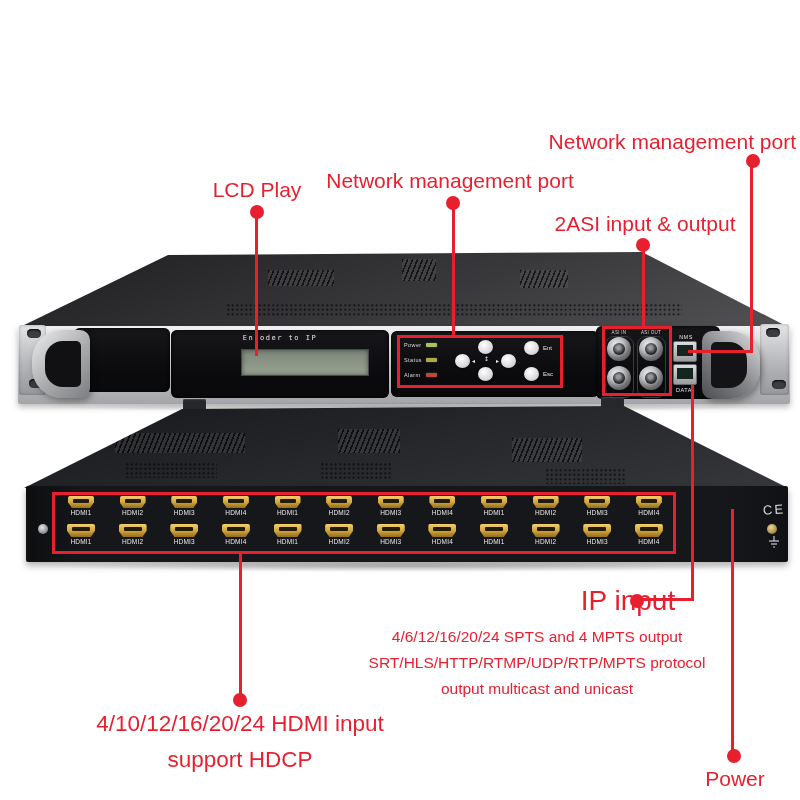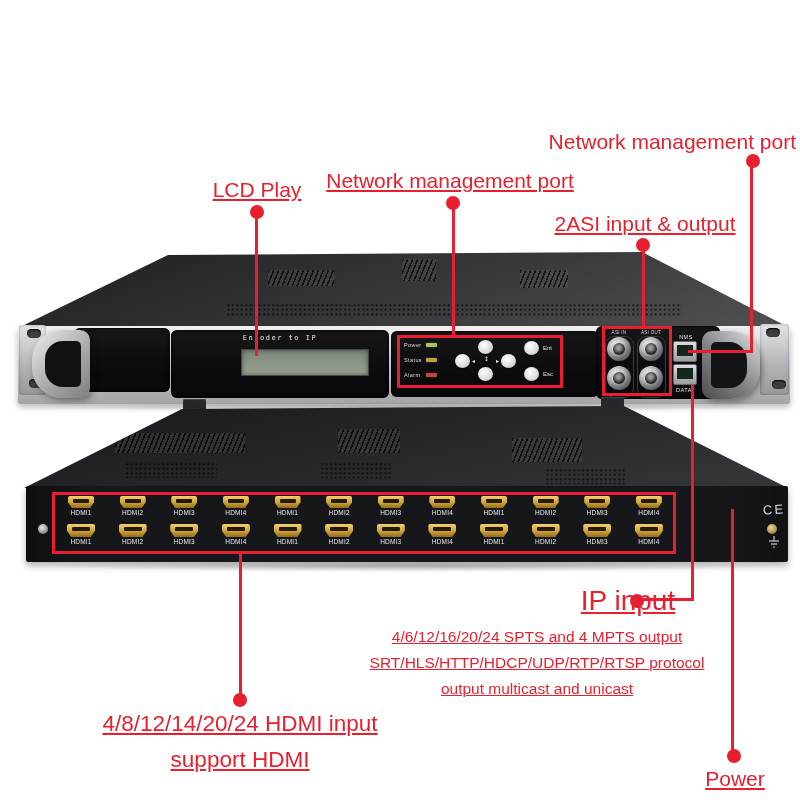--- a/index.html
+++ b/index.html
@@ -1,20 +1,20 @@
 <!DOCTYPE html>
 <html><head>
 <meta charset="utf-8">
 <style>
   html,body{margin:0;padding:0;}
   body{width:800px;height:800px;background:#ffffff;position:relative;overflow:hidden;
        font-family:"Liberation Sans", sans-serif;}
   
   .note{position:absolute;color:var(--red,#e71f2e);white-space:nowrap;}
-  .note.center{transform:translateX(-50%);text-align:center;text-decoration:underline;}
+  .note.center{transform:translateX(-50%);text-align:center;}
   .dot{position:absolute;width:14px;height:14px;border-radius:50%;background:var(--red,#e71f2e);z-index:9;}
   .lineV{position:absolute;width:3px;background:var(--red,#e71f2e);z-index:9;}
   .lineH{position:absolute;height:3px;background:var(--red,#e71f2e);z-index:9;}
   .rbox{position:absolute;border:3px solid var(--red,#e71f2e);z-index:9;box-sizing:border-box;}
   
   .front-top{position:absolute;left:18px;top:252px;width:772px;height:76px;
     clip-path:polygon(150px 3px,624px 0px,772px 76px,0px 76px);
     background:linear-gradient(160deg,#222224 8%,#39393c 55%,#525255 100%);}
   .vent-slats{position:absolute;background:repeating-linear-gradient(112deg,rgba(0,0,0,.75) 0 1.6px,rgba(120,120,122,.25) 1.6px 4.6px);opacity:.8;}
   .vent-dots{position:absolute;background-image:radial-gradient(circle,rgba(0,0,0,.8) 0.9px,transparent 1.1px);background-size:4.5px 4.5px;opacity:.75;}
@@ -273,24 +273,24 @@
   </svg>
 </div>
 <div class="shadow" style="left:40px;top:560px;width:730px;height:12px;"></div>
 
 <div class="note" style="right:4px;top:130px;font-size:21px;">Network management port</div>
 <div class="note center" style="left:257px;top:178px;font-size:21px;">LCD Play</div>
 <div class="note center" style="left:450px;top:169px;font-size:21px;">Network management port</div>
 <div class="note center" style="left:645px;top:212px;font-size:21px;">2ASI input &amp; output</div>
 <div class="note center" style="left:628px;top:585px;font-size:28px;">IP input</div>
 <div class="note center" style="left:537px;top:628px;font-size:15.5px;">4/6/12/16/20/24 SPTS and 4 MPTS output</div>
-<div class="note center" style="left:537px;top:654px;font-size:15.5px;">SRT/HLS/HTTP/HDCP/UDP/RTP/RTSP protocol</div>
+<div class="note center" style="left:537px;top:654px;font-size:15.5px;">SRT/HLS/HTTP/RTMP/UDP/RTP/MPTS protocol</div>
 <div class="note center" style="left:537px;top:680px;font-size:15.5px;">output multicast and unicast</div>
-<div class="note center" style="left:240px;top:711px;font-size:22.5px;">4/8/12/14/20/24 HDMI input</div>
-<div class="note center" style="left:240px;top:747px;font-size:22.5px;">support HDMI</div>
+<div class="note center" style="left:240px;top:711px;font-size:22.5px;">4/10/12/16/20/24 HDMI input</div>
+<div class="note center" style="left:240px;top:747px;font-size:22.5px;">support HDCP</div>
 <div class="note center" style="left:735px;top:767px;font-size:21px;">Power</div>
 
 <div class="dot" style="left:250px;top:205px;"></div>
 <div class="dot" style="left:446px;top:196px;"></div>
 <div class="dot" style="left:636px;top:238px;"></div>
 <div class="dot" style="left:746px;top:154px;"></div>
 <div class="dot" style="left:630px;top:594px;"></div>
 <div class="dot" style="left:727px;top:749px;"></div>
 <div class="dot" style="left:233px;top:693px;"></div>
 

